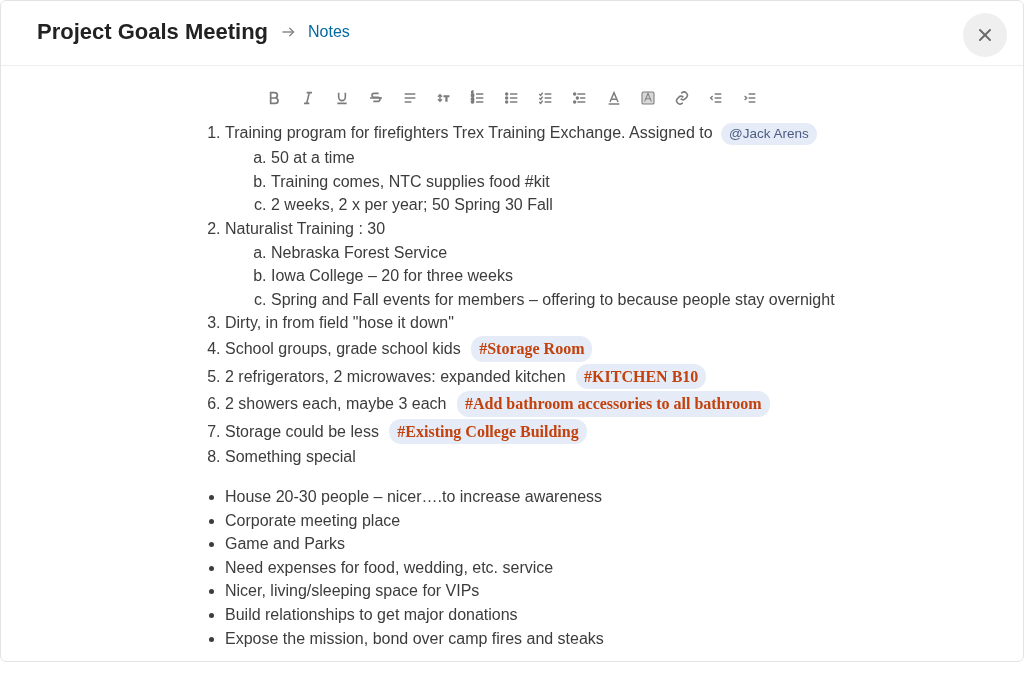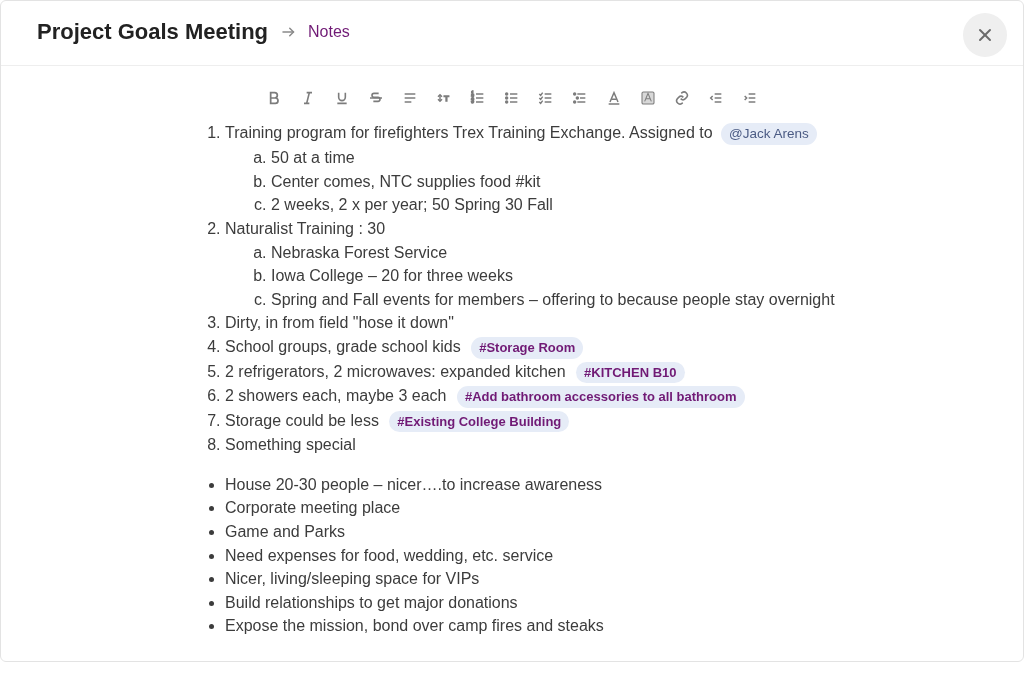--- a/index.html
+++ b/index.html
@@ -29,21 +29,21 @@
     color: #222;
   }
   .arrow {
     margin: 0 10px 0 12px;
     color: #8a8a8a;
     display: inline-flex;
     align-items: center;
   }
   .arrow svg { display: block; }
   .crumb {
-    color: #701a75;
+    color: #0369a1;
     font-size: 16px;
   }
   .close-btn {
     position: absolute;
     top: 12px; right: 16px;
     width: 44px; height: 44px;
     border-radius: 50%;
     background: #efefef;
     display: flex;
     align-items: center;
@@ -83,27 +83,28 @@
     background: #e6ecf7;
     color: #4b5b84;
     font-size: 13.5px;
     padding: 2px 8px;
     border-radius: 12px;
     margin-left: 4px;
     display: inline-block;
   }
   .tag {
     background: #e6ecf7;
-    color: #701a75;
-    font-size: 13px;
+    color: #c2410c;
+    font-size: 16px;
     font-weight: 600;
     padding: 2px 8px;
     border-radius: 12px;
     margin-left: 6px;
     display: inline-block;
+    font-family: Liberation Serif, serif;
   }
   .section2 { margin-top: 22px; }
 </style>
 </head>
 <body>
 
 <div class="frame">
 
   <div class="header">
     <span class="title">Project Goals Meeting</span>
@@ -243,21 +244,21 @@
 
   <div class="content">
 
 
     <ol class="num">
       <li>
         <span class="li-text">Training program for firefighters Trex Training Exchange.  Assigned to</span>
         <span class="mention">@Jack Arens</span>
         <ol class="alpha">
           <li><span>50 at a time</span></li>
-          <li><span>Center comes, NTC supplies food #kit</span></li>
+          <li><span>Training comes, NTC supplies food #kit</span></li>
           <li><span>2 weeks, 2 x per year; 50 Spring 30 Fall</span></li>
         </ol>
       </li>
       <li>
         <span class="li-text">Naturalist Training : 30</span>
         <ol class="alpha">
           <li><span>Nebraska Forest Service</span></li>
           <li><span>Iowa College – 20 for three weeks</span></li>
           <li><span>Spring and Fall events for members – offering to because people stay overnight</span></li>
         </ol>

